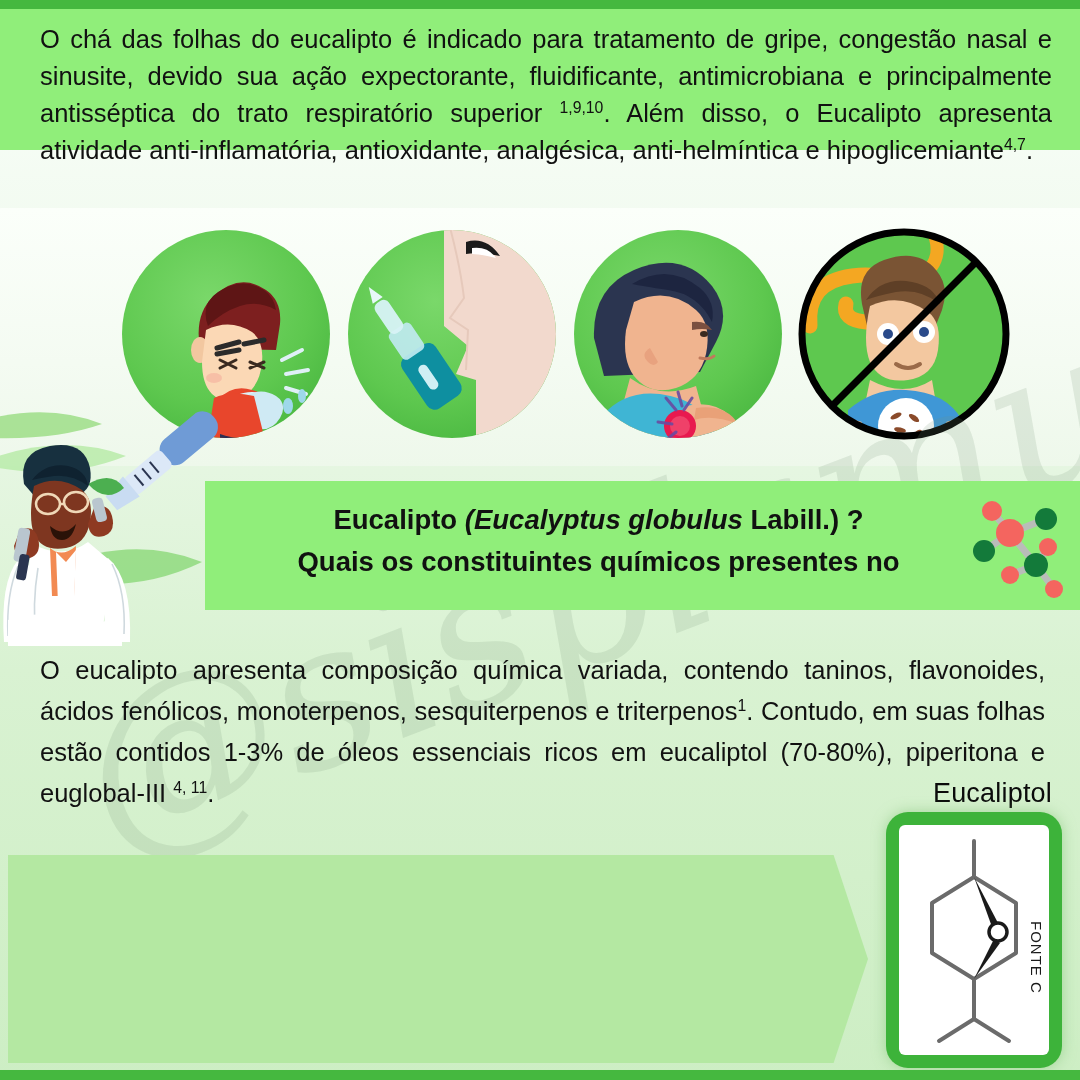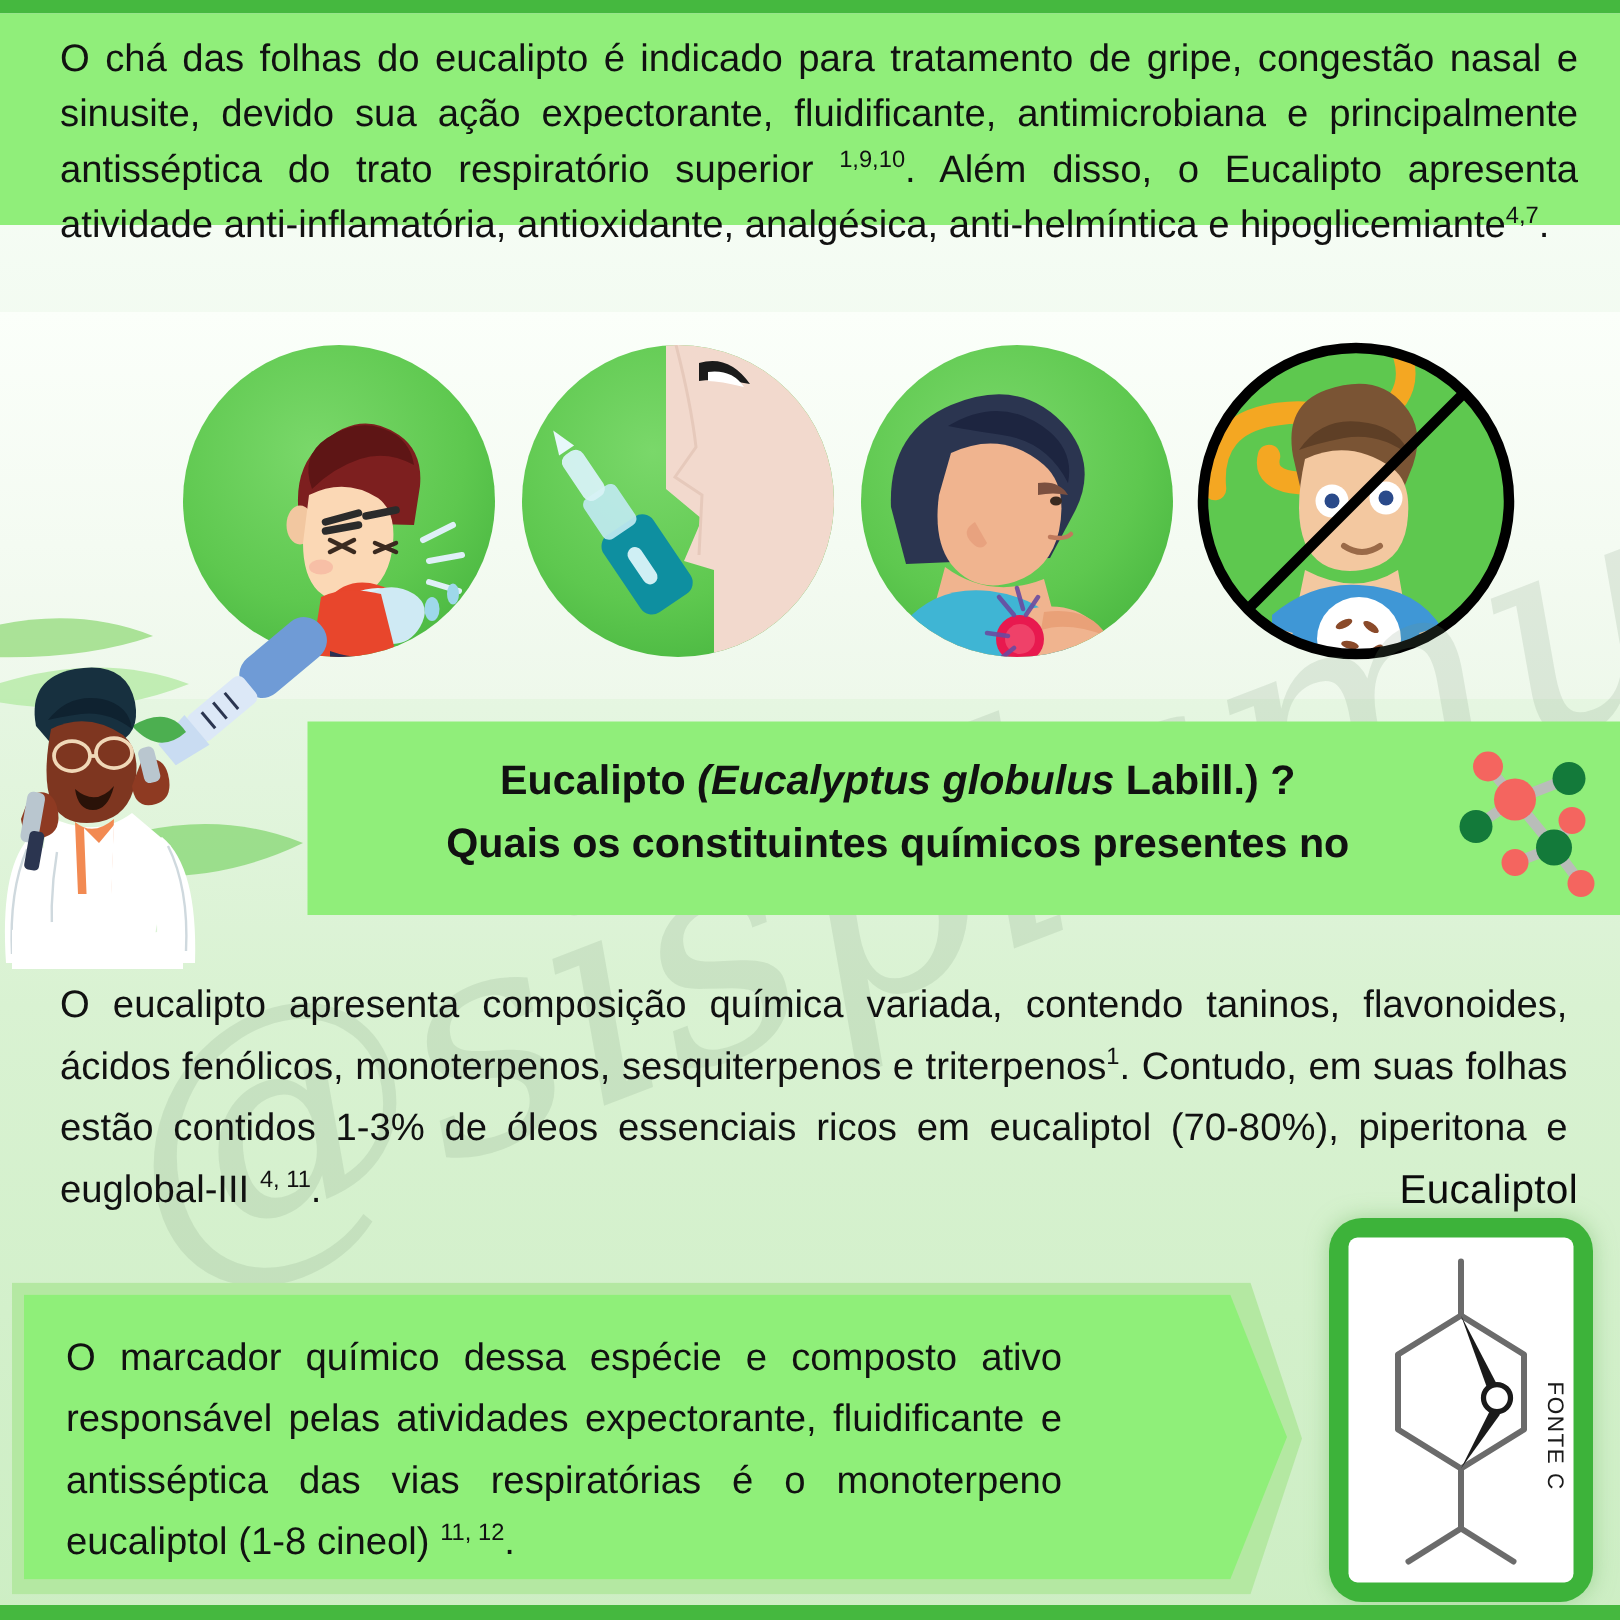--- a/index.html
+++ b/index.html
@@ -433,21 +433,16 @@
         <path d="M75 52 L99 98 L93 102 Z" fill="#1a1a1a"></path>
         <path d="M75 154 L95 114 L101 118 Z" fill="#1a1a1a"></path>
         <circle cx="99" cy="107" r="9" fill="#ffffff" stroke="#1a1a1a" stroke-width="3.5"></circle>
       </svg>
       <div class="fonte-c">FONTE C</div>
     </div>
   </div>
 
   <div class="hex-wrap">
     <div class="hex-outer"></div>
-    <div class="hex-inner">
-      <p class="body-text">
-        <span>O marcador químico dessa espécie e composto ativo responsável pelas atividades expectorante, fluidificante e antisséptica das vias respiratórias é o monoterpeno eucaliptol (1-8 cineol) </span><sup>11, 12</sup><span>.</span>
-      </p>
-    </div>
   </div>
 
   <div class="edge-band bottom"></div>
 </div>
 
 </body></html>

